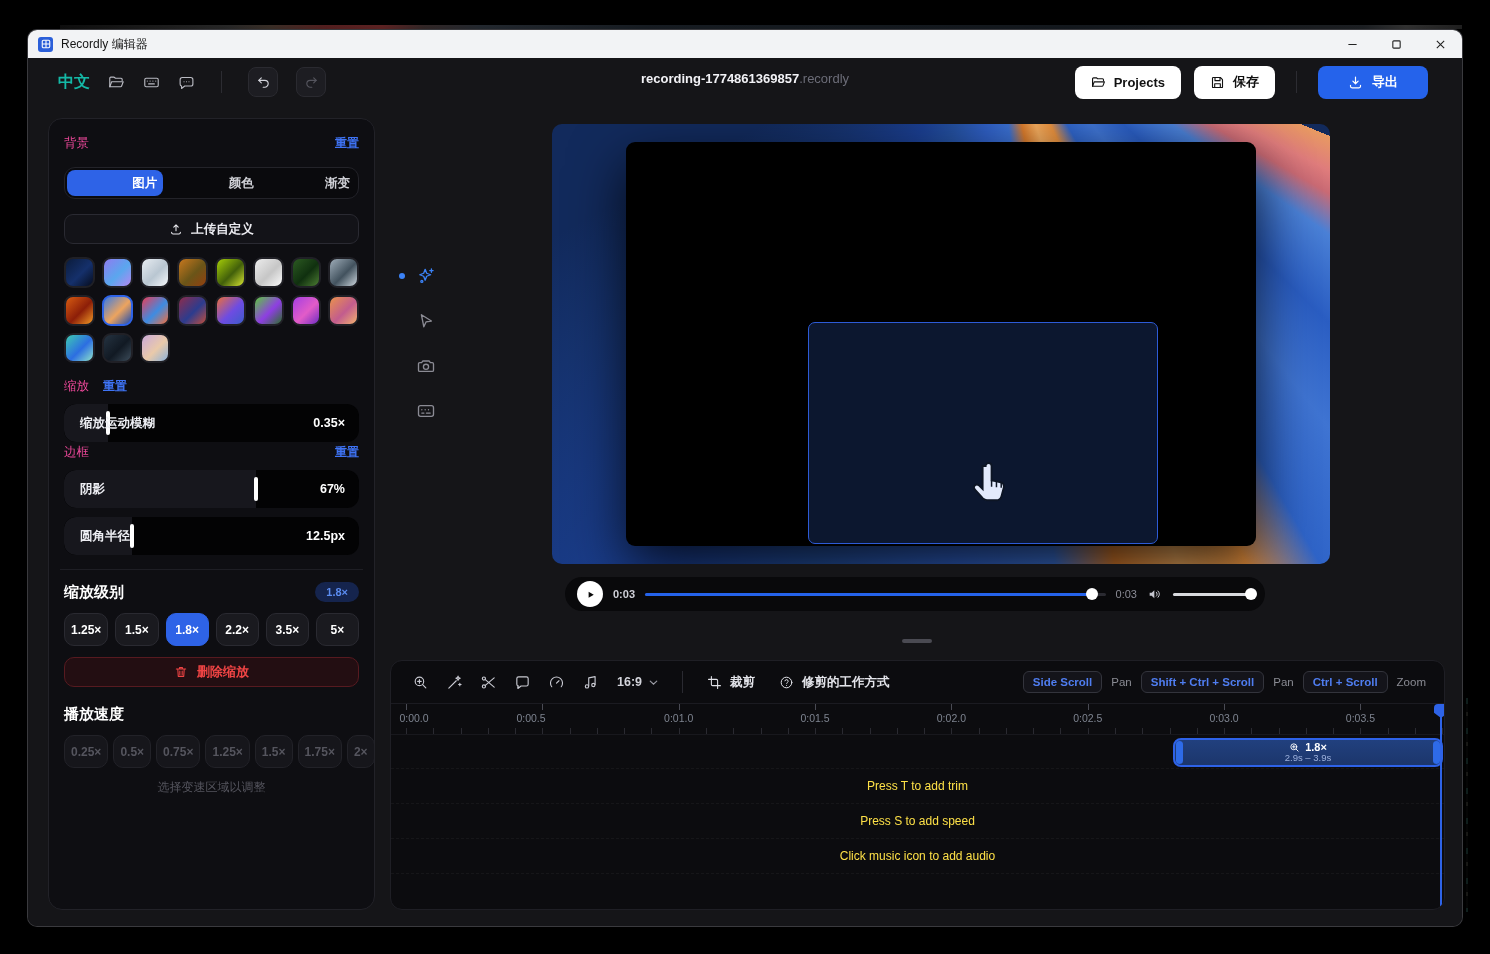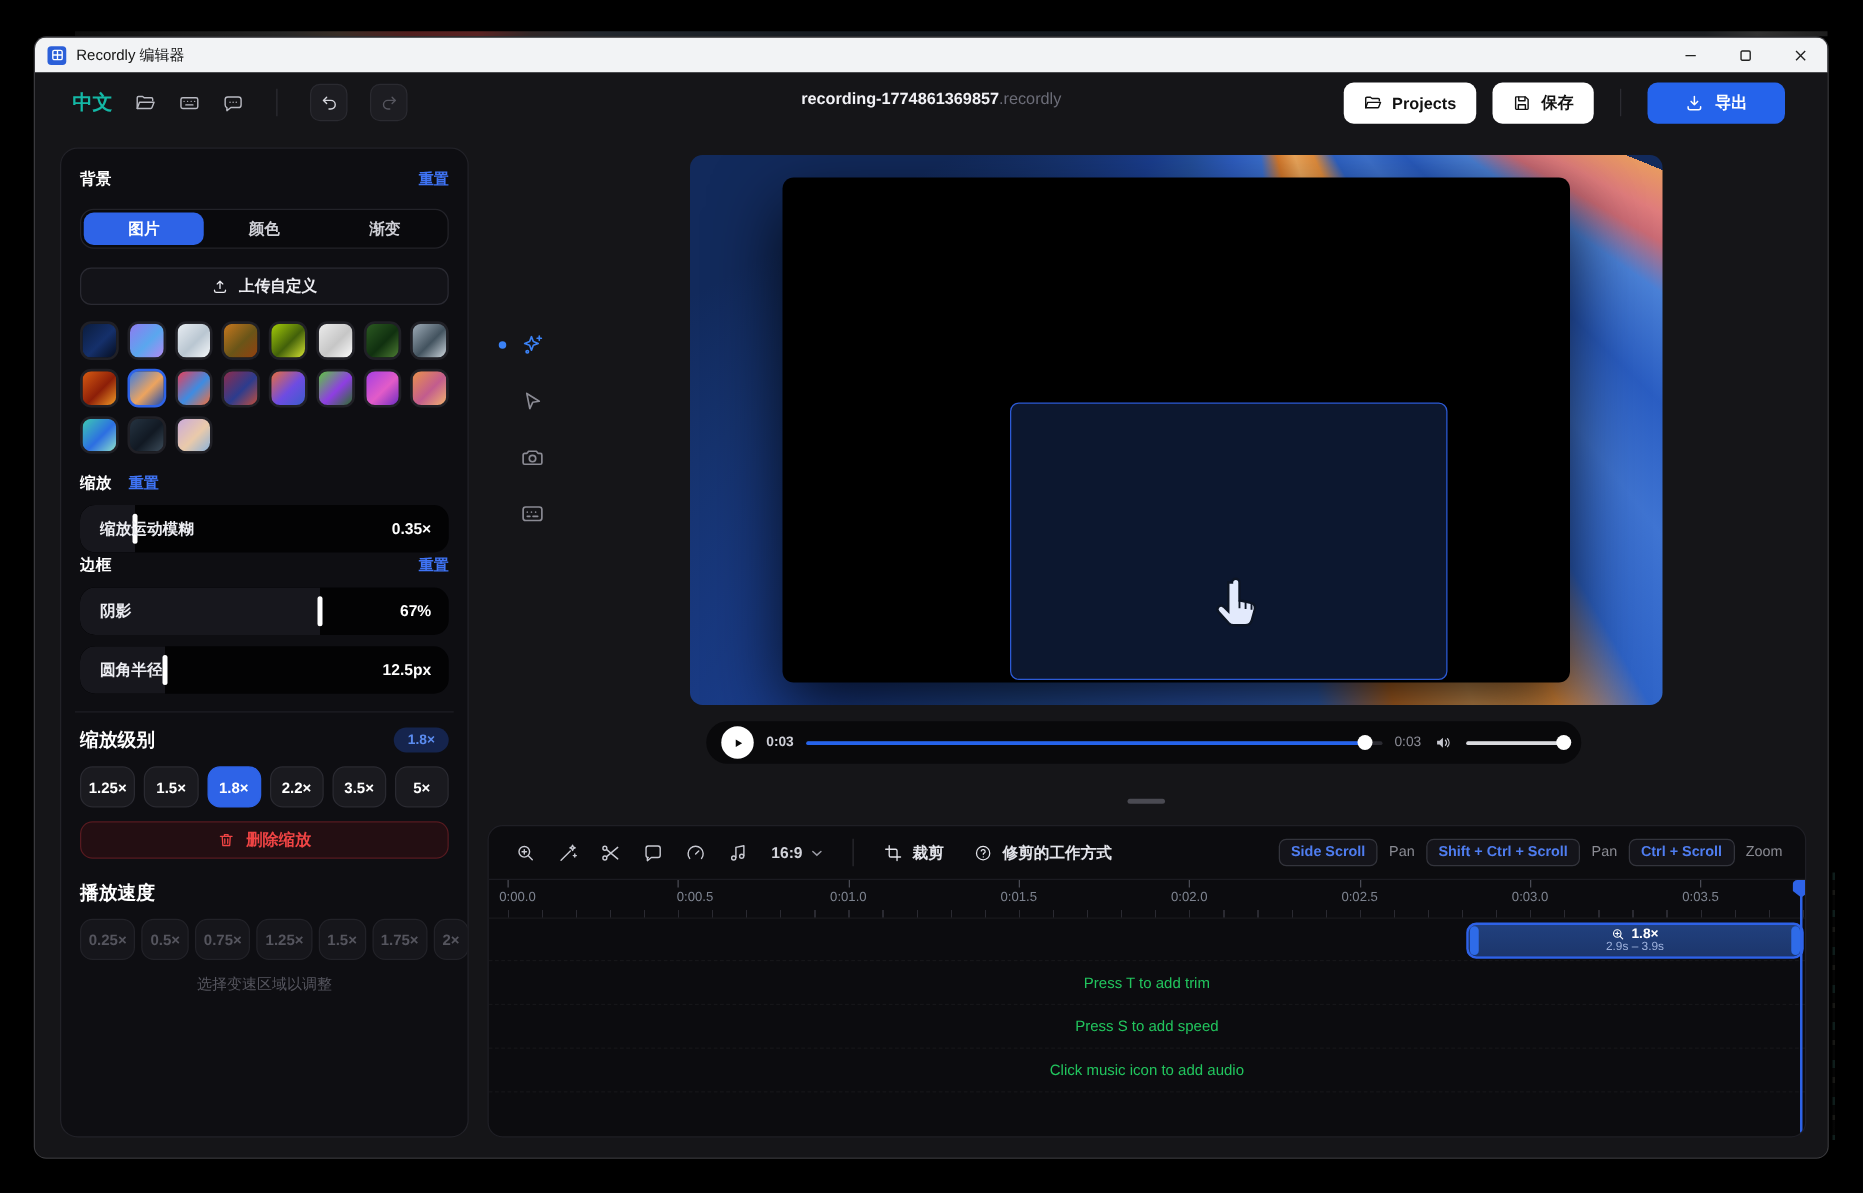--- a/index.html
+++ b/index.html
@@ -39,29 +39,29 @@
     padding:0 16px;font-size:13px;font-weight:700;color:#111;font-family:inherit;}
   .white-btn svg{width:15px;height:15px;color:#111;}
   .blue-btn{height:33px;width:110px;border-radius:8px;background:#2563EB;border:0;display:flex;align-items:center;justify-content:center;gap:9px;
     font-size:13px;font-weight:700;color:#fff;font-family:inherit;}
   .blue-btn svg{width:15px;height:15px;}
   
   .sidebar{position:absolute;left:20px;top:60px;width:327px;height:792px;border-radius:14px;
     background:#0e0e12;border:1px solid #222228;box-sizing:border-box;padding:14px 15px;overflow:hidden;}
   .sec-hd{display:flex;align-items:center;justify-content:space-between;margin-top:2px;}
   .sec-hd.inline{justify-content:flex-start;gap:14px;}
-  .sec-ttl{font-size:12.5px;font-weight:700;color:#ffffff;}
+  .sec-ttl{font-size:12.5px;font-weight:400;color:#ec4899;}
   .reset{font-size:12px;font-weight:700;color:#3f74f6;cursor:pointer;}
   .slider{position:relative;height:38px;border-radius:12px;background:#030304;margin-top:9px;overflow:hidden;}
   .sl-fill{position:absolute;left:0;top:0;bottom:0;background:#17171d;border-radius:12px 0 0 12px;}
   .sl-knob{position:absolute;top:7px;bottom:7px;width:4px;border-radius:2px;background:#fff;}
   .sl-label{position:absolute;left:16px;top:0;line-height:38px;font-size:12.5px;font-weight:600;color:#ecedf2;}
   .sl-value{position:absolute;right:14px;top:0;line-height:38px;font-size:12.5px;font-weight:700;color:#fff;}
   .bg-tabs{display:flex;margin-top:15px;height:32px;background:#0a0a0d;border:1px solid #232329;border-radius:11px;padding:2px;box-sizing:border-box;}
-  .bg-tab{flex:1;border:0;border-radius:8px;background:transparent;color:#cfd0d6;font-size:12.5px;font-weight:700;font-family:inherit;}
+  .bg-tab{flex:1;border:0;border-radius:8px;background:transparent;color:#cfd0d6;font-size:12.5px;font-weight:700;font-family:inherit;text-align:right;}
   .bg-tab.active{background:#2E63E7;color:#fff;}
   .upload-btn{margin-top:15px;width:100%;height:30px;border-radius:9px;background:#131318;border:1px solid #2a2a32;
     display:flex;align-items:center;justify-content:center;gap:8px;color:#ececf1;font-size:12.5px;font-weight:700;font-family:inherit;}
   .upload-btn svg{width:14px;height:14px;}
   .thumb-grid{margin-top:13px;display:grid;grid-template-columns:repeat(8,1fr);gap:7px;}
   .thumb{aspect-ratio:1/1;border-radius:9px;border:2px solid #202026;box-sizing:border-box;cursor:pointer;}
   .thumb.selected{border-color:#2E63E7;}
   .hr{border:0;border-top:1px solid #1e1e24;margin:14px -4px 0;}
   .big-hd{display:flex;align-items:center;justify-content:space-between;margin-top:12px;}
   .big-ttl{font-size:15px;font-weight:700;color:#fff;}
@@ -124,21 +124,21 @@
   .kbd-pill{border:1px solid #33343c;border-radius:6px;background:#14141a;color:#4f7df0;font-size:11.5px;font-weight:700;padding:4px 9px;}
   .kbd-act{color:#8a8b93;font-size:11.5px;}
   .tl-body{position:relative;height:206px;}
   .ruler{position:relative;height:30px;border-bottom:1px solid #18181d;}
   .tick-major{position:absolute;top:0;width:1px;height:6px;background:#4a4b54;}
   .tick-label{position:absolute;top:8px;width:42px;text-align:center;font-size:10.5px;color:#7e8490;}
   .tick-minors{position:absolute;left:15px;right:0;bottom:0;height:6px;
     background:repeating-linear-gradient(90deg,#2a2a31 0 1px,transparent 1px 27.27px);}
   .tracks{position:absolute;left:0;right:0;top:30px;bottom:0;}
   .track-row{height:34px;border-bottom:1px dashed rgba(255,255,255,.045);display:flex;align-items:center;justify-content:center;}
-  .hint{font-size:12px;color:#22c55e;text-align:center;}
+  .hint{font-size:12px;color:#fde047;text-align:center;}
   .zoom-block{position:absolute;left:782px;top:34px;width:270px;height:29px;border-radius:8px;
     background:linear-gradient(180deg,#21407e,#1c366c);border:2px solid #2e62e8;box-sizing:border-box;
     display:flex;flex-direction:column;align-items:center;justify-content:center;line-height:1.15;}
   .zb-handle{position:absolute;top:1px;bottom:1px;width:7px;border-radius:5px;background:#2e6be8;}
   .zb-handle.l{left:1px;} .zb-handle.r{right:1px;}
   .zb-top{display:flex;align-items:center;gap:5px;color:#fff;font-size:11px;font-weight:700;}
   .zb-top svg{width:11px;height:11px;}
   .zb-range{font-size:9.5px;color:#9db1dc;}
   .playhead{position:absolute;left:1049px;top:0;width:2px;bottom:4px;background:#2E63E7;}
   .ph-cap{position:absolute;left:1043px;top:0;width:14px;height:14px;background:#2E63E7;
@@ -487,21 +487,21 @@
               <span class="kbd-pill">Ctrl + Scroll</span>
               <span class="kbd-act">Zoom</span>
             </div>
         </div>
         <div class="tl-body">
           <div class="ruler" id="ruler">
             <div class="tick-minors"></div>
           <div class="tick-major" style="left: 15px;"></div>
               <span class="tick-label" style="left: 2px;">0:00.0</span>
               <div class="tick-major" style="left: 151.35px;"></div>
-              <span class="tick-label" style="left: 144px;">0:00.5</span>
+              <span class="tick-label" style="left: 119px;">0:00.5</span>
               <div class="tick-major" style="left: 287.7px;"></div>
               <span class="tick-label" style="left: 266.7px;">0:01.0</span>
               <div class="tick-major" style="left: 424.05px;"></div>
               <span class="tick-label" style="left: 403.05px;">0:01.5</span>
               <div class="tick-major" style="left: 560.4px;"></div>
               <span class="tick-label" style="left: 539.4px;">0:02.0</span>
               <div class="tick-major" style="left: 696.75px;"></div>
               <span class="tick-label" style="left: 675.75px;">0:02.5</span>
               <div class="tick-major" style="left: 833.1px;"></div>
               <span class="tick-label" style="left: 812.1px;">0:03.0</span>

